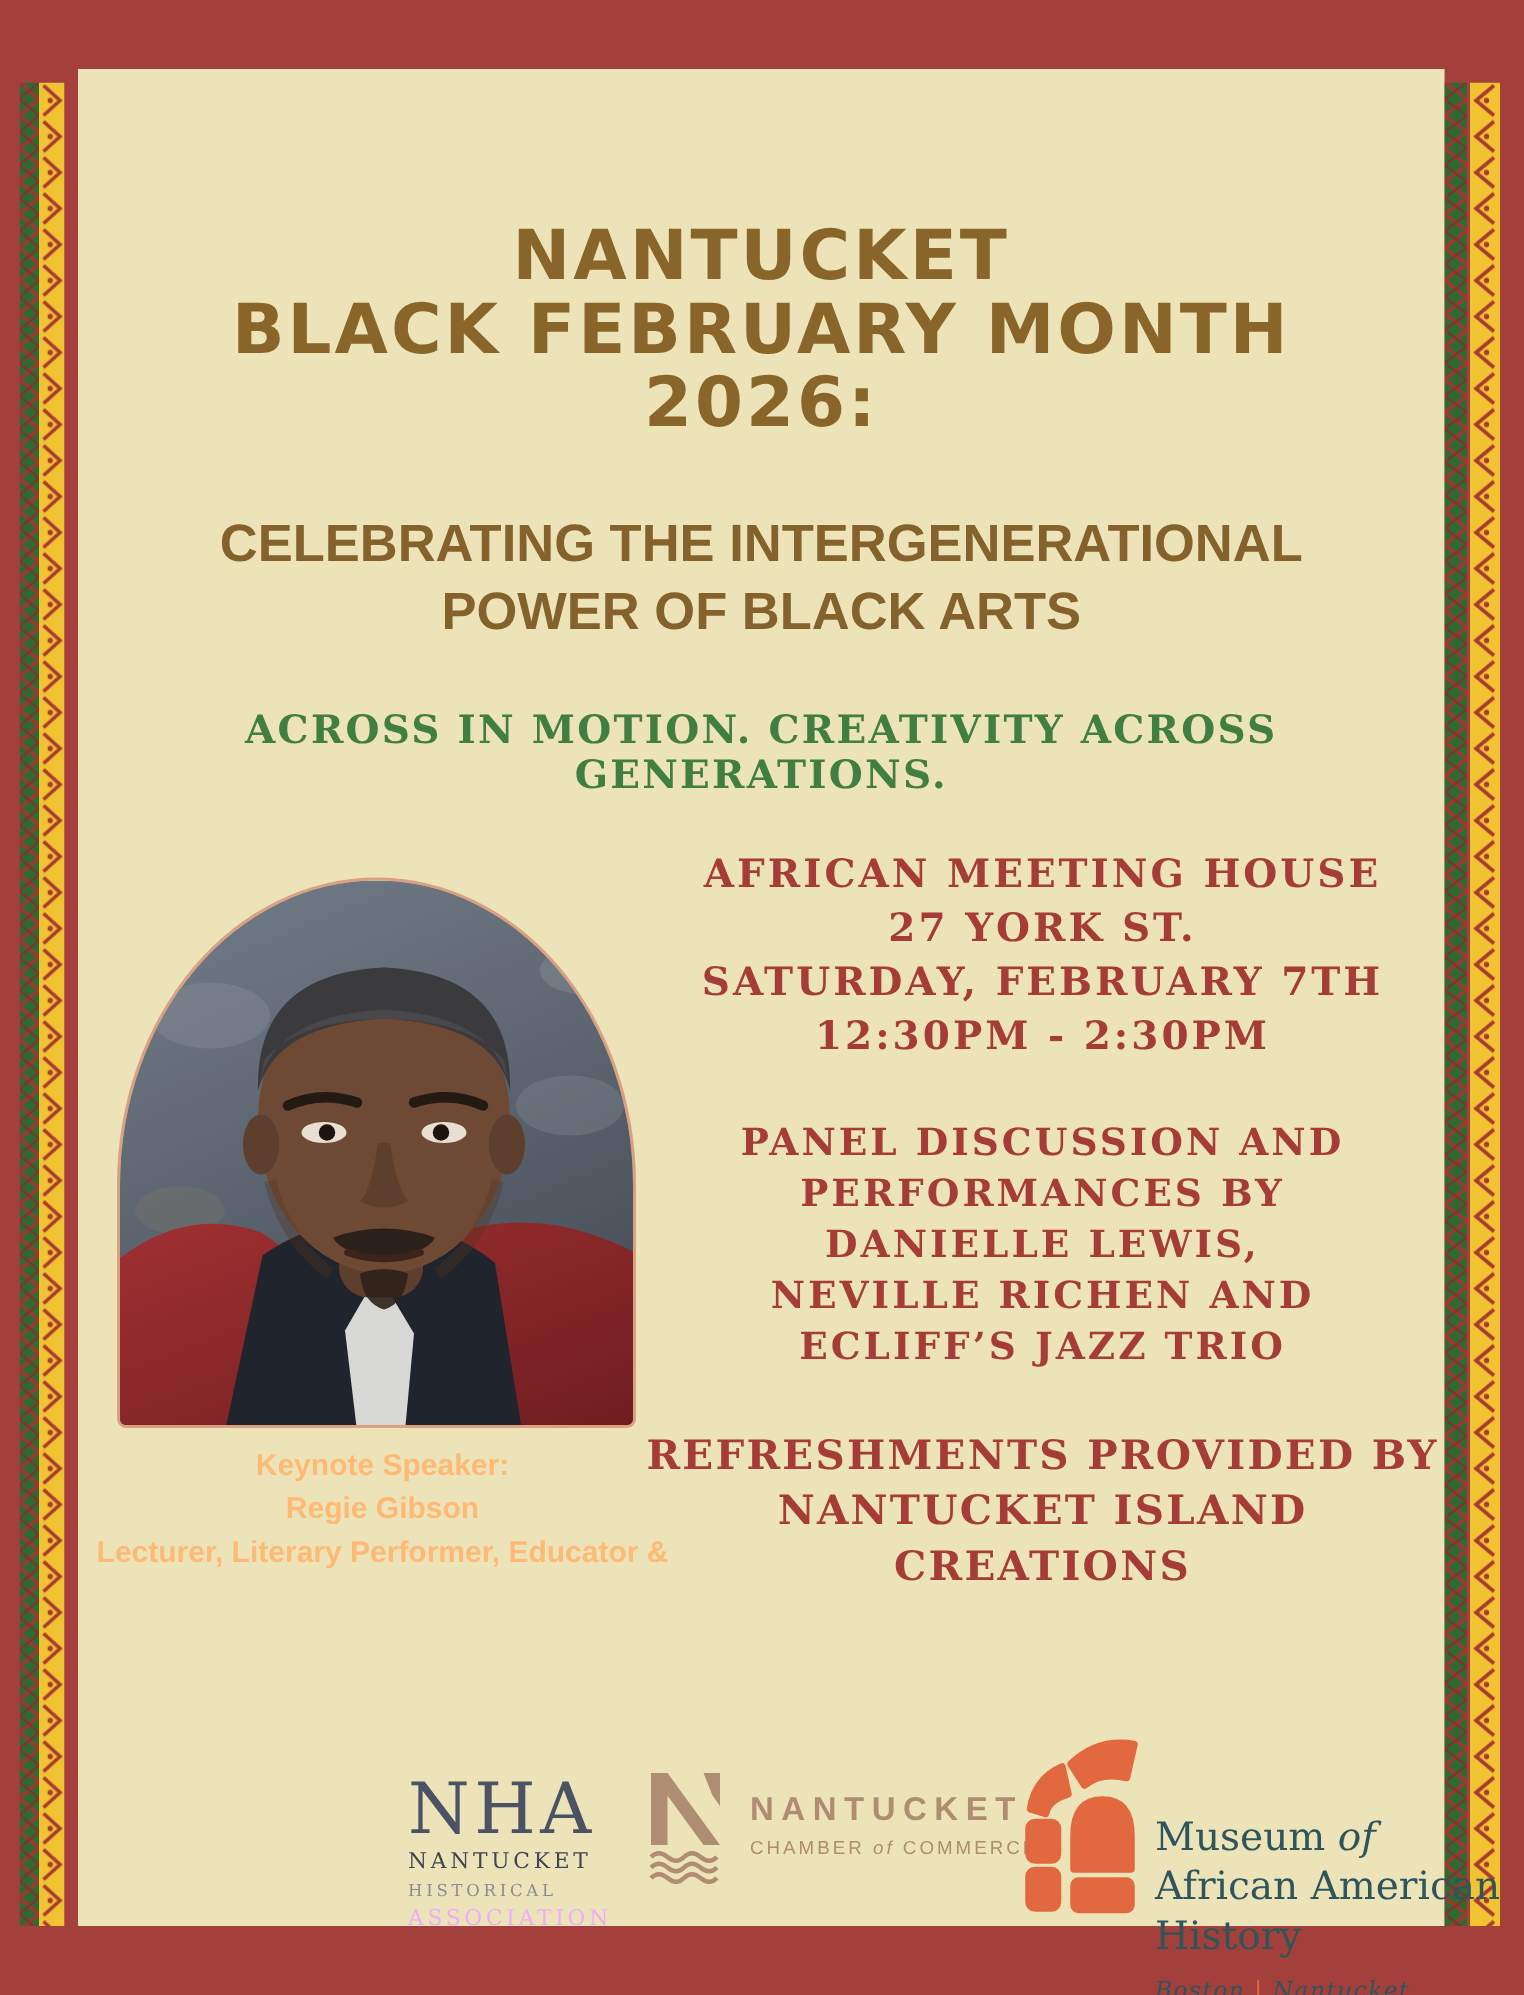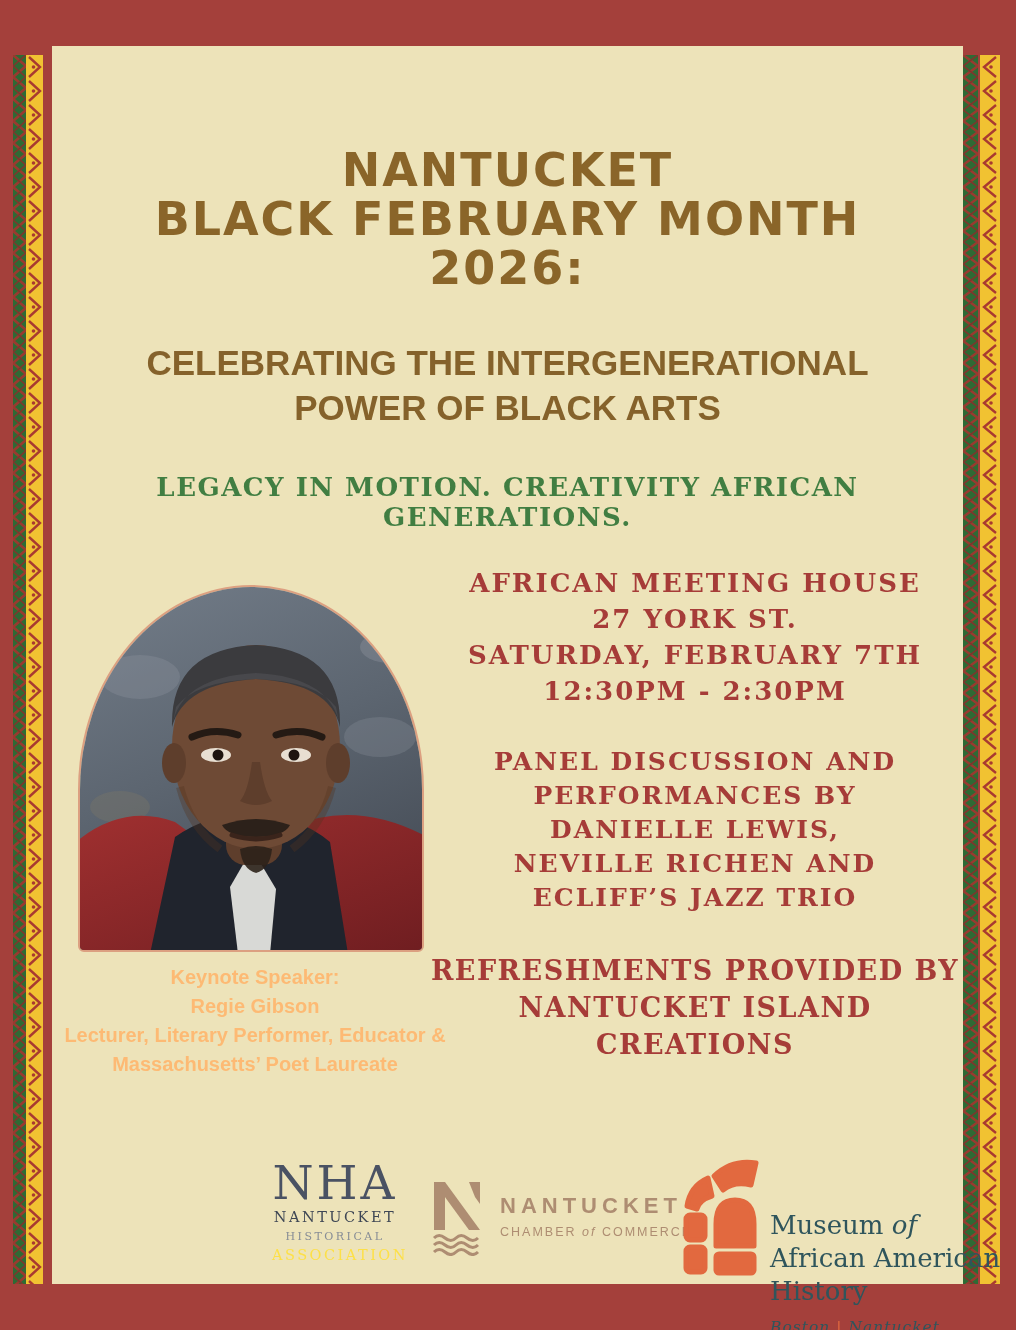--- a/index.html
+++ b/index.html
@@ -50,26 +50,26 @@
   }
   
   .ncd{left:73px;top:1162px;width:164px;text-align:center;}
   .ncd-letters{font-weight:800;font-size:92px;line-height:84px;letter-spacing:-0.21em;
     font-family:"DejaVu Sans",sans-serif;white-space:nowrap;}
   .ncd-letters span{background-clip:text;-webkit-background-clip:text;color:transparent;-webkit-text-fill-color:transparent;}
   .ncd-n{background-image:linear-gradient(160deg,#F7BA5F,#E88C3E);}
   .ncd-c{background-image:linear-gradient(120deg,#EC8A42,#D94B4B 55%,#C93FB4);}
   .ncd-d{background-image:linear-gradient(120deg,#EC4CD9,#C22BB4);}
   .ncd-caption{margin-top:2px;font-size:14.5px;color:#2B2B2B;font-family:"Liberation Sans",sans-serif;white-space:nowrap;}
-  .nha{left:272px;top:1158px;width:126px;text-align:center;color:#4A5263;
+  .nha{left:272px;top:1182px;width:126px;color:#4A5263;
     font-family:"DejaVu Serif",serif;}
   .nha-mono{font-size:47px;line-height:50px;letter-spacing:3px;font-weight:400;}
   .nha-l1{font-size:14.5px;letter-spacing:2.5px;color:#3E4654;line-height:19px;}
   .nha-l2{font-size:11px;letter-spacing:2.5px;color:#878D96;line-height:19px;}
-  .nha-l3{font-size:14.5px;letter-spacing:2.5px;color:#fde047;line-height:19px;}
+  .nha-l3{font-size:14.5px;letter-spacing:2.5px;color:#f0abfc;line-height:19px;}
   .chamber{left:428px;top:1178px;}
   .chamber-text{left:500px;top:1193px;color:#AE8D72;font-family:"Liberation Sans",sans-serif;}
   .chamber-name{font-size:22px;letter-spacing:5px;font-weight:700;}
   .chamber-sub{font-size:12.5px;letter-spacing:2px;margin-top:6px;font-weight:400;}
   .museum-text{left:770px;top:1209px;color:#2F555C;font-family:"DejaVu Serif",serif;}
   .museum-line{font-size:26px;line-height:33px;}
   .museum-cities{margin-top:10px;font-size:15.5px;font-style:italic;letter-spacing:1px;}
   .museum-div{color:#E2693F;font-style:normal;padding:0 6px;}
   .it{font-style:italic;}
 </style>
@@ -126,21 +126,21 @@
     <div>NANTUCKET</div>
     <div>BLACK FEBRUARY MONTH</div>
     <div>2026:</div>
   </div>
 
   <div class="abs subtitle">
     <div>CELEBRATING THE INTERGENERATIONAL</div>
     <div>POWER OF BLACK ARTS</div>
   </div>
 
-  <div class="abs tagline">LEGACY IN MOTION. CREATIVITY AFRICAN GENERATIONS.</div>
+  <div class="abs tagline">ACROSS IN MOTION. CREATIVITY ACROSS GENERATIONS.</div>
 
   <div class="abs photo">
     <svg width="346" height="367" viewBox="0 0 346 367">
       <defs>
         <linearGradient id="bgg" x1="0" y1="0" x2="0.4" y2="1">
           <stop offset="0" stop-color="#737D89"></stop>
           <stop offset="0.55" stop-color="#5C6570"></stop>
           <stop offset="1" stop-color="#474E58"></stop>
         </linearGradient>
         <linearGradient id="jak" x1="0" y1="0" x2="1" y2="1">
@@ -208,21 +208,20 @@
 
   <div class="abs redblock refresh">
     <div>REFRESHMENTS PROVIDED BY</div>
     <div>NANTUCKET ISLAND CREATIONS</div>
   </div>
 
   <div class="abs keynote">
     <div>Keynote Speaker:</div>
     <div>Regie Gibson</div>
     <div>Lecturer, Literary Performer, Educator &amp;</div>
-    <div>Massachusetts’ Poet Laureate</div>
   </div>
 
 
   <div class="abs nha">
     <div class="nha-mono">NHA</div>
     <div class="nha-l1">NANTUCKET</div>
     <div class="nha-l2">HISTORICAL</div>
     <div class="nha-l3">ASSOCIATION</div>
   </div>
 

